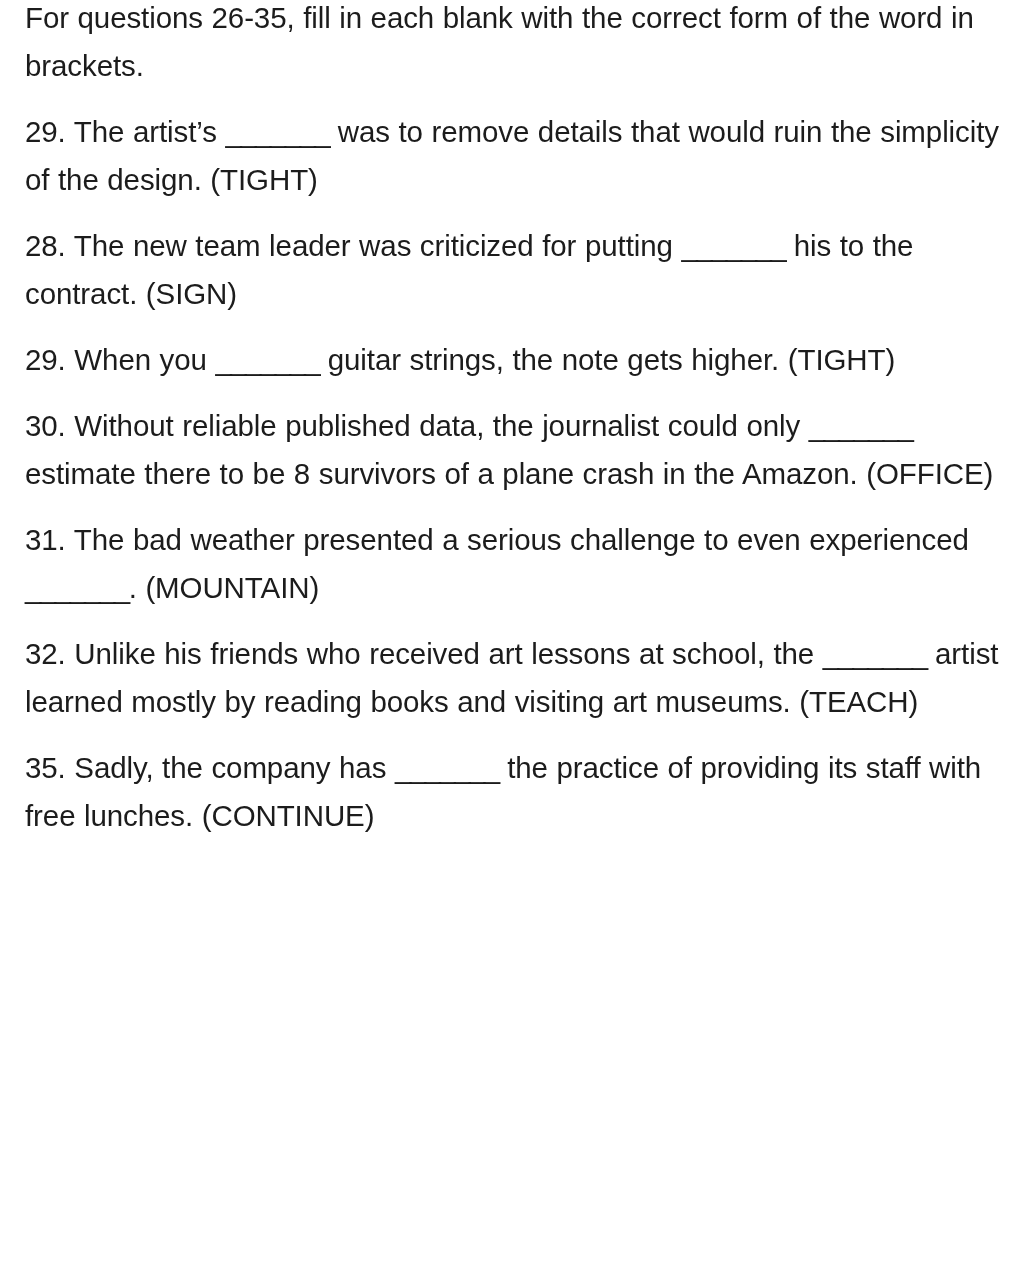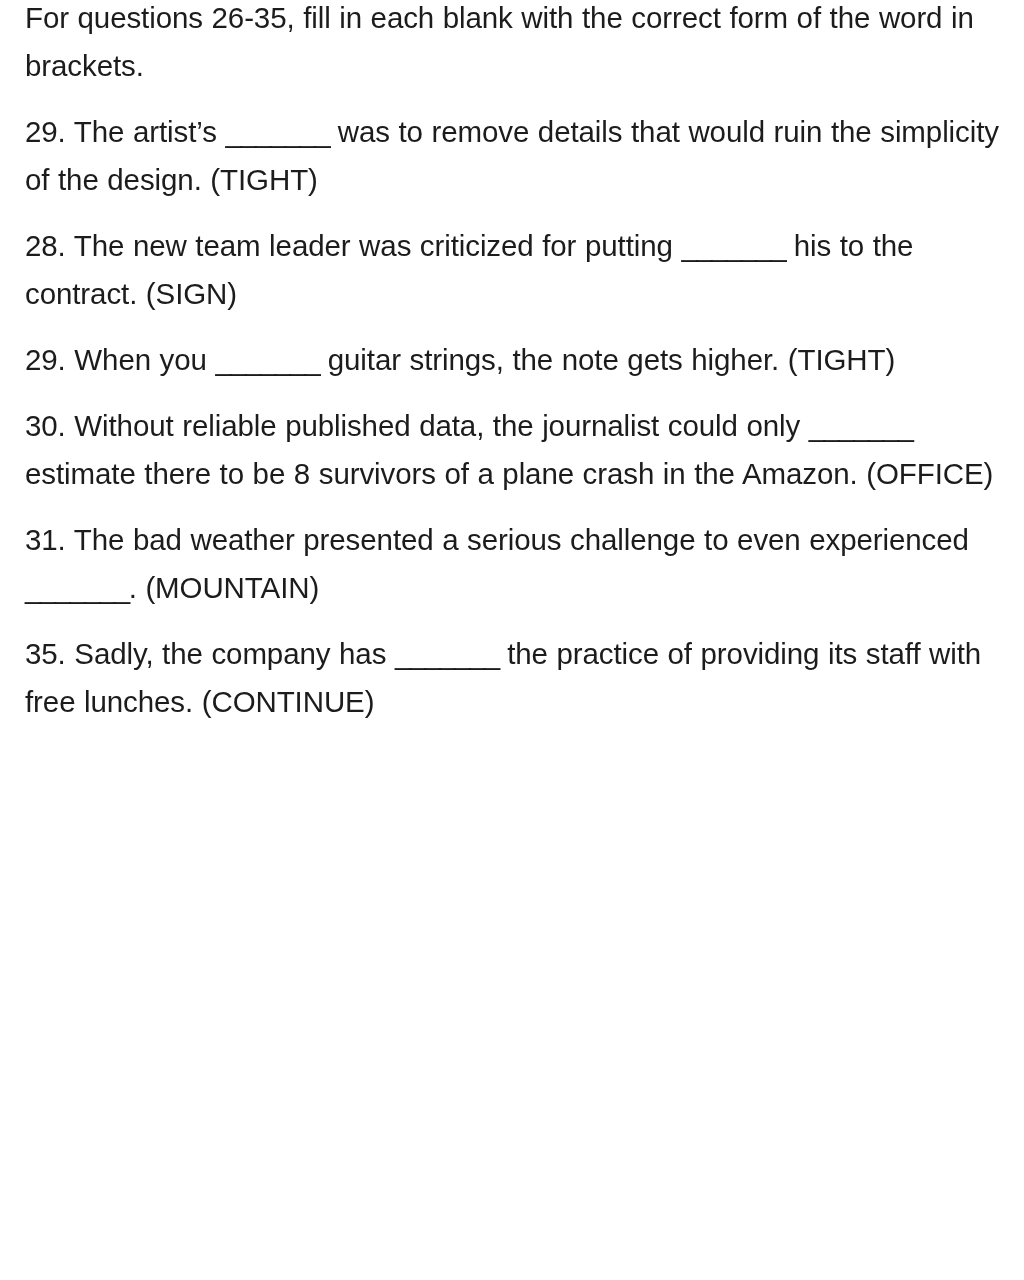--- a/index.html
+++ b/index.html
@@ -92,20 +92,27 @@
     <span>(OFFICE)</span>
   </p>
 
   <p class="para">
     <span>31.</span>
     <span>The bad weather presented a serious challenge to even experienced</span>
     <span class="blank">_______</span><span>.</span>
     <span>(MOUNTAIN)</span>
   </p>
 
+  <p class="para">
+    <span>32.</span>
+    <span>Unlike his friends who received art lessons at school, the</span>
+    <span class="blank">_______</span>
+    <span>artist learned mostly by reading books and visiting art museums.</span>
+    <span>(TEACH)</span>
+  </p>
 
 
 
   <p class="para last">
     <span>35.</span>
     <span>Sadly, the company has</span>
     <span class="blank">_______</span>
     <span>the practice of providing its staff with free lunches.</span>
     <span>(CONTINUE)</span>
   </p>

